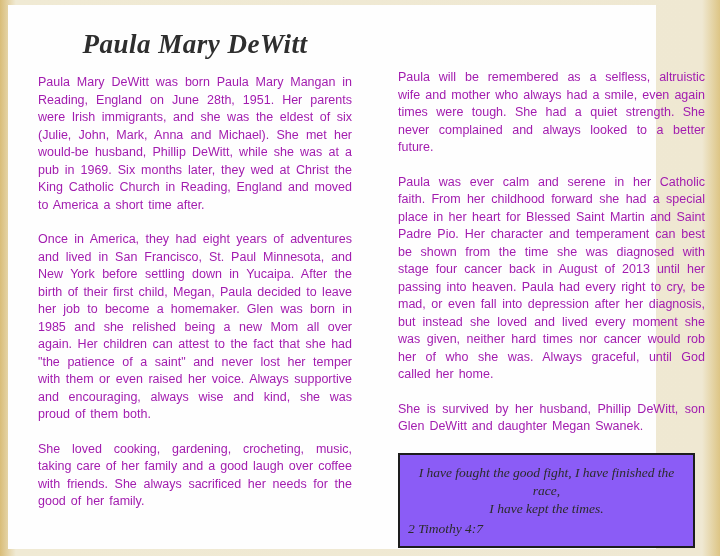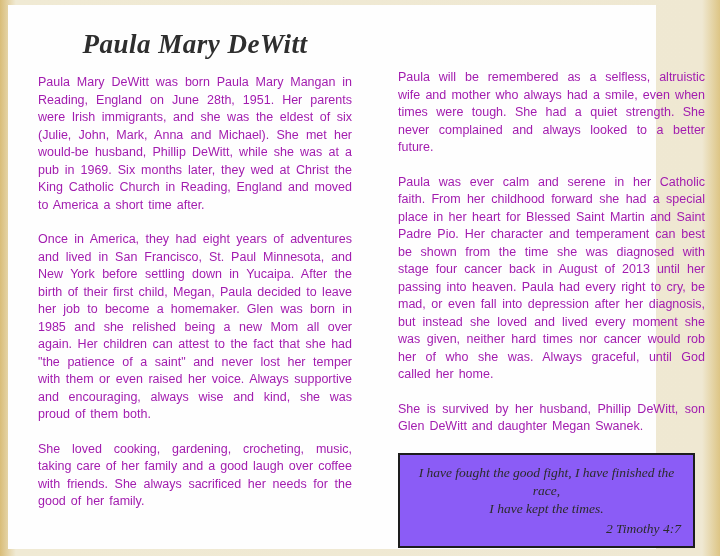--- a/index.html
+++ b/index.html
@@ -66,42 +66,42 @@
     font-family: "Liberation Serif", serif;
     font-style: italic;
     color: #2b2b2b;
   }
   .quote-line {
     text-align: center;
     font-size: 13.5px;
     line-height: 18px;
   }
   .quote-attr {
-    text-align: right;
+    text-align: left;
     font-size: 13.5px;
     line-height: 18px;
     padding-right: 4px;
     margin-top: 2px;
   }
 </style>
 </head>
 <body>
 
 <div class="photo">
   <div class="page">
 
     <div class="col col-left">
       <h1 class="title">Paula Mary DeWitt</h1>
       <p class="body-par">Paula Mary DeWitt was born Paula Mary Mangan in Reading, England on June 28th, 1951. Her parents were Irish immigrants, and she was the eldest of six (Julie, John, Mark, Anna and Michael). She met her would-be husband, Phillip DeWitt, while she was at a pub in 1969. Six months later, they wed at Christ the King Catholic Church in Reading, England and moved to America a short time after.</p>
       <p class="body-par">Once in America, they had eight years of adventures and lived in San Francisco, St. Paul Minnesota, and New York before settling down in Yucaipa. After the birth of their first child, Megan, Paula decided to leave her job to become a homemaker. Glen was born in 1985 and she relished being a new Mom all over again. Her children can attest to the fact that she had "the patience of a saint" and never lost her temper with them or even raised her voice. Always supportive and encouraging, always wise and kind, she was proud of them both.</p>
       <p class="body-par">She loved cooking, gardening, crocheting, music, taking care of her family and a good laugh over coffee with friends. She always sacrificed her needs for the good of her family.</p>
     </div>
 
     <div class="col col-right">
-      <p class="body-par">Paula will be remembered as a selfless, altruistic wife and mother who always had a smile, even when times were tough. She had a quiet strength. She never complained and always looked to a better future.</p>
+      <p class="body-par">Paula will be remembered as a selfless, altruistic wife and mother who always had a smile, even again times were tough. She had a quiet strength. She never complained and always looked to a better future.</p>
       <p class="body-par">Paula was ever calm and serene in her Catholic faith. From her childhood forward she had a special place in her heart for Blessed Saint Martin and Saint Padre Pio. Her character and temperament can best be shown from the time she was diagnosed with stage four cancer back in August of 2013 until her passing into heaven. Paula had every right to cry, be mad, or even fall into depression after her diagnosis, but instead she loved and lived every moment she was given, neither hard times nor cancer would rob her of who she was. Always graceful, until God called her home.</p>
       <p class="body-par">She is survived by her husband, Phillip DeWitt, son Glen DeWitt and daughter Megan Swanek.</p>
 
       <div class="quote-box">
         <div class="quote-line">I have fought the good fight, I have finished the race,</div>
         <div class="quote-line">I have kept the times.</div>
         <div class="quote-attr">2 Timothy 4:7</div>
       </div>
     </div>
 

